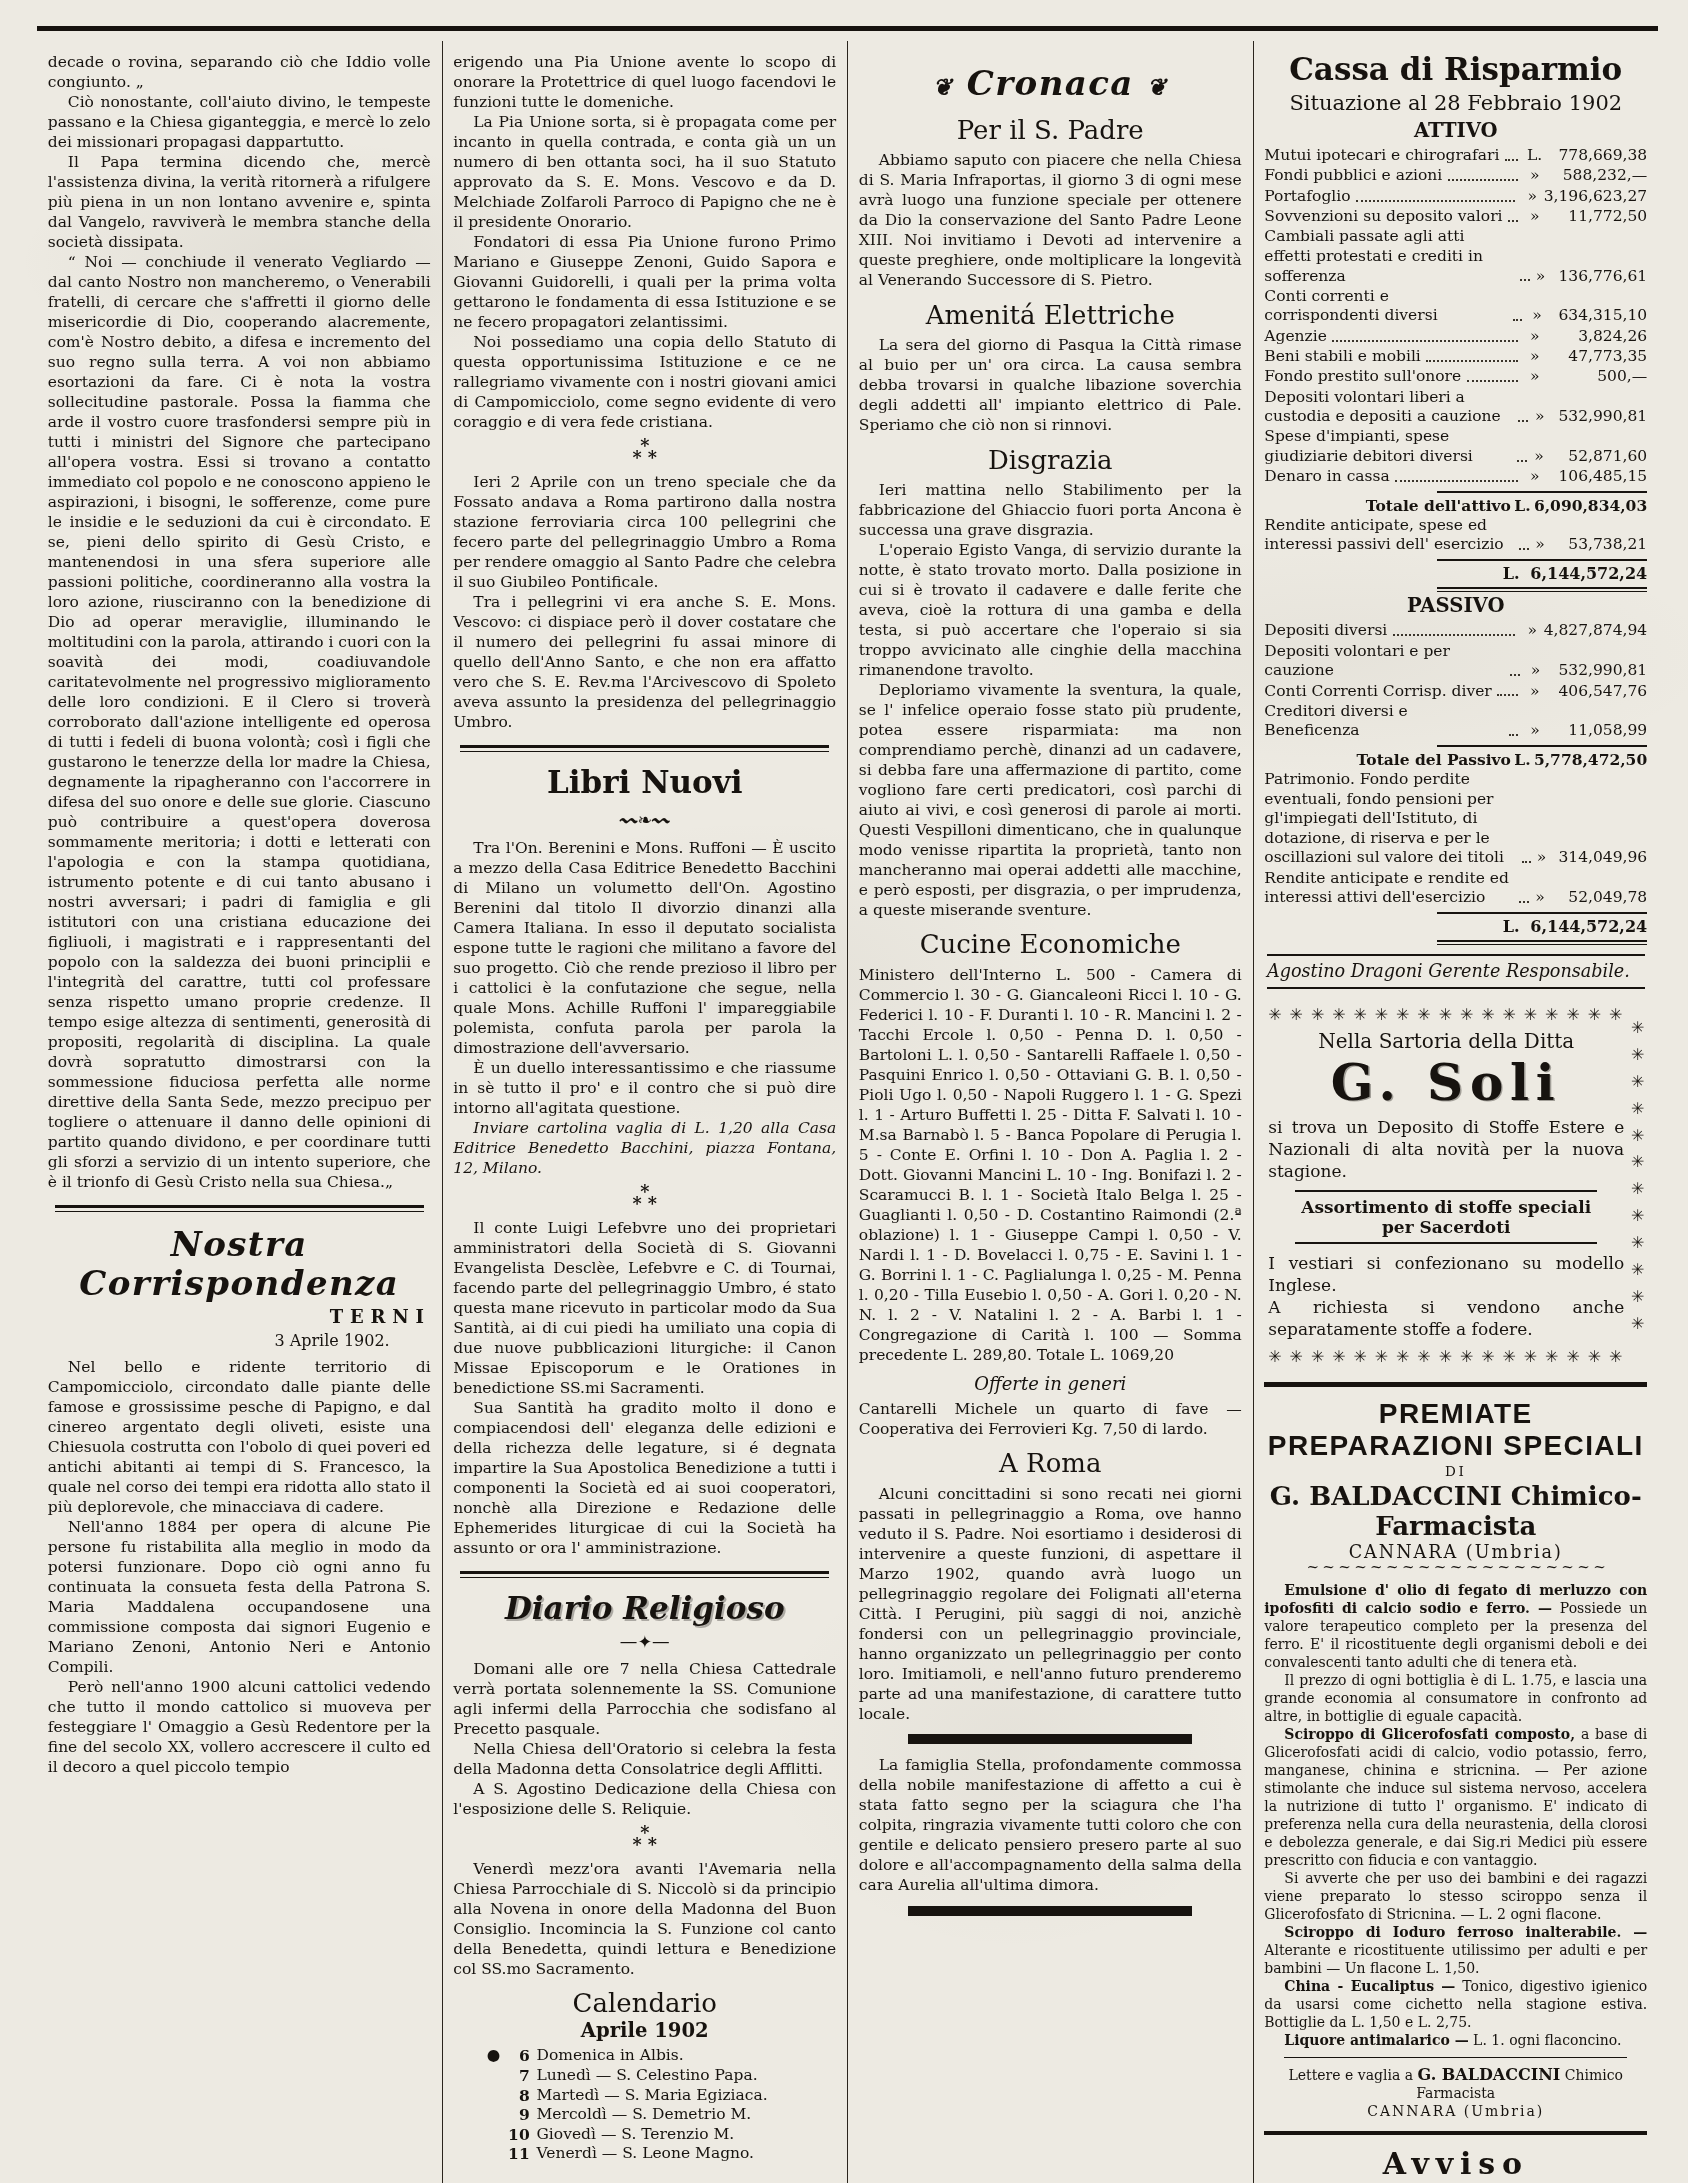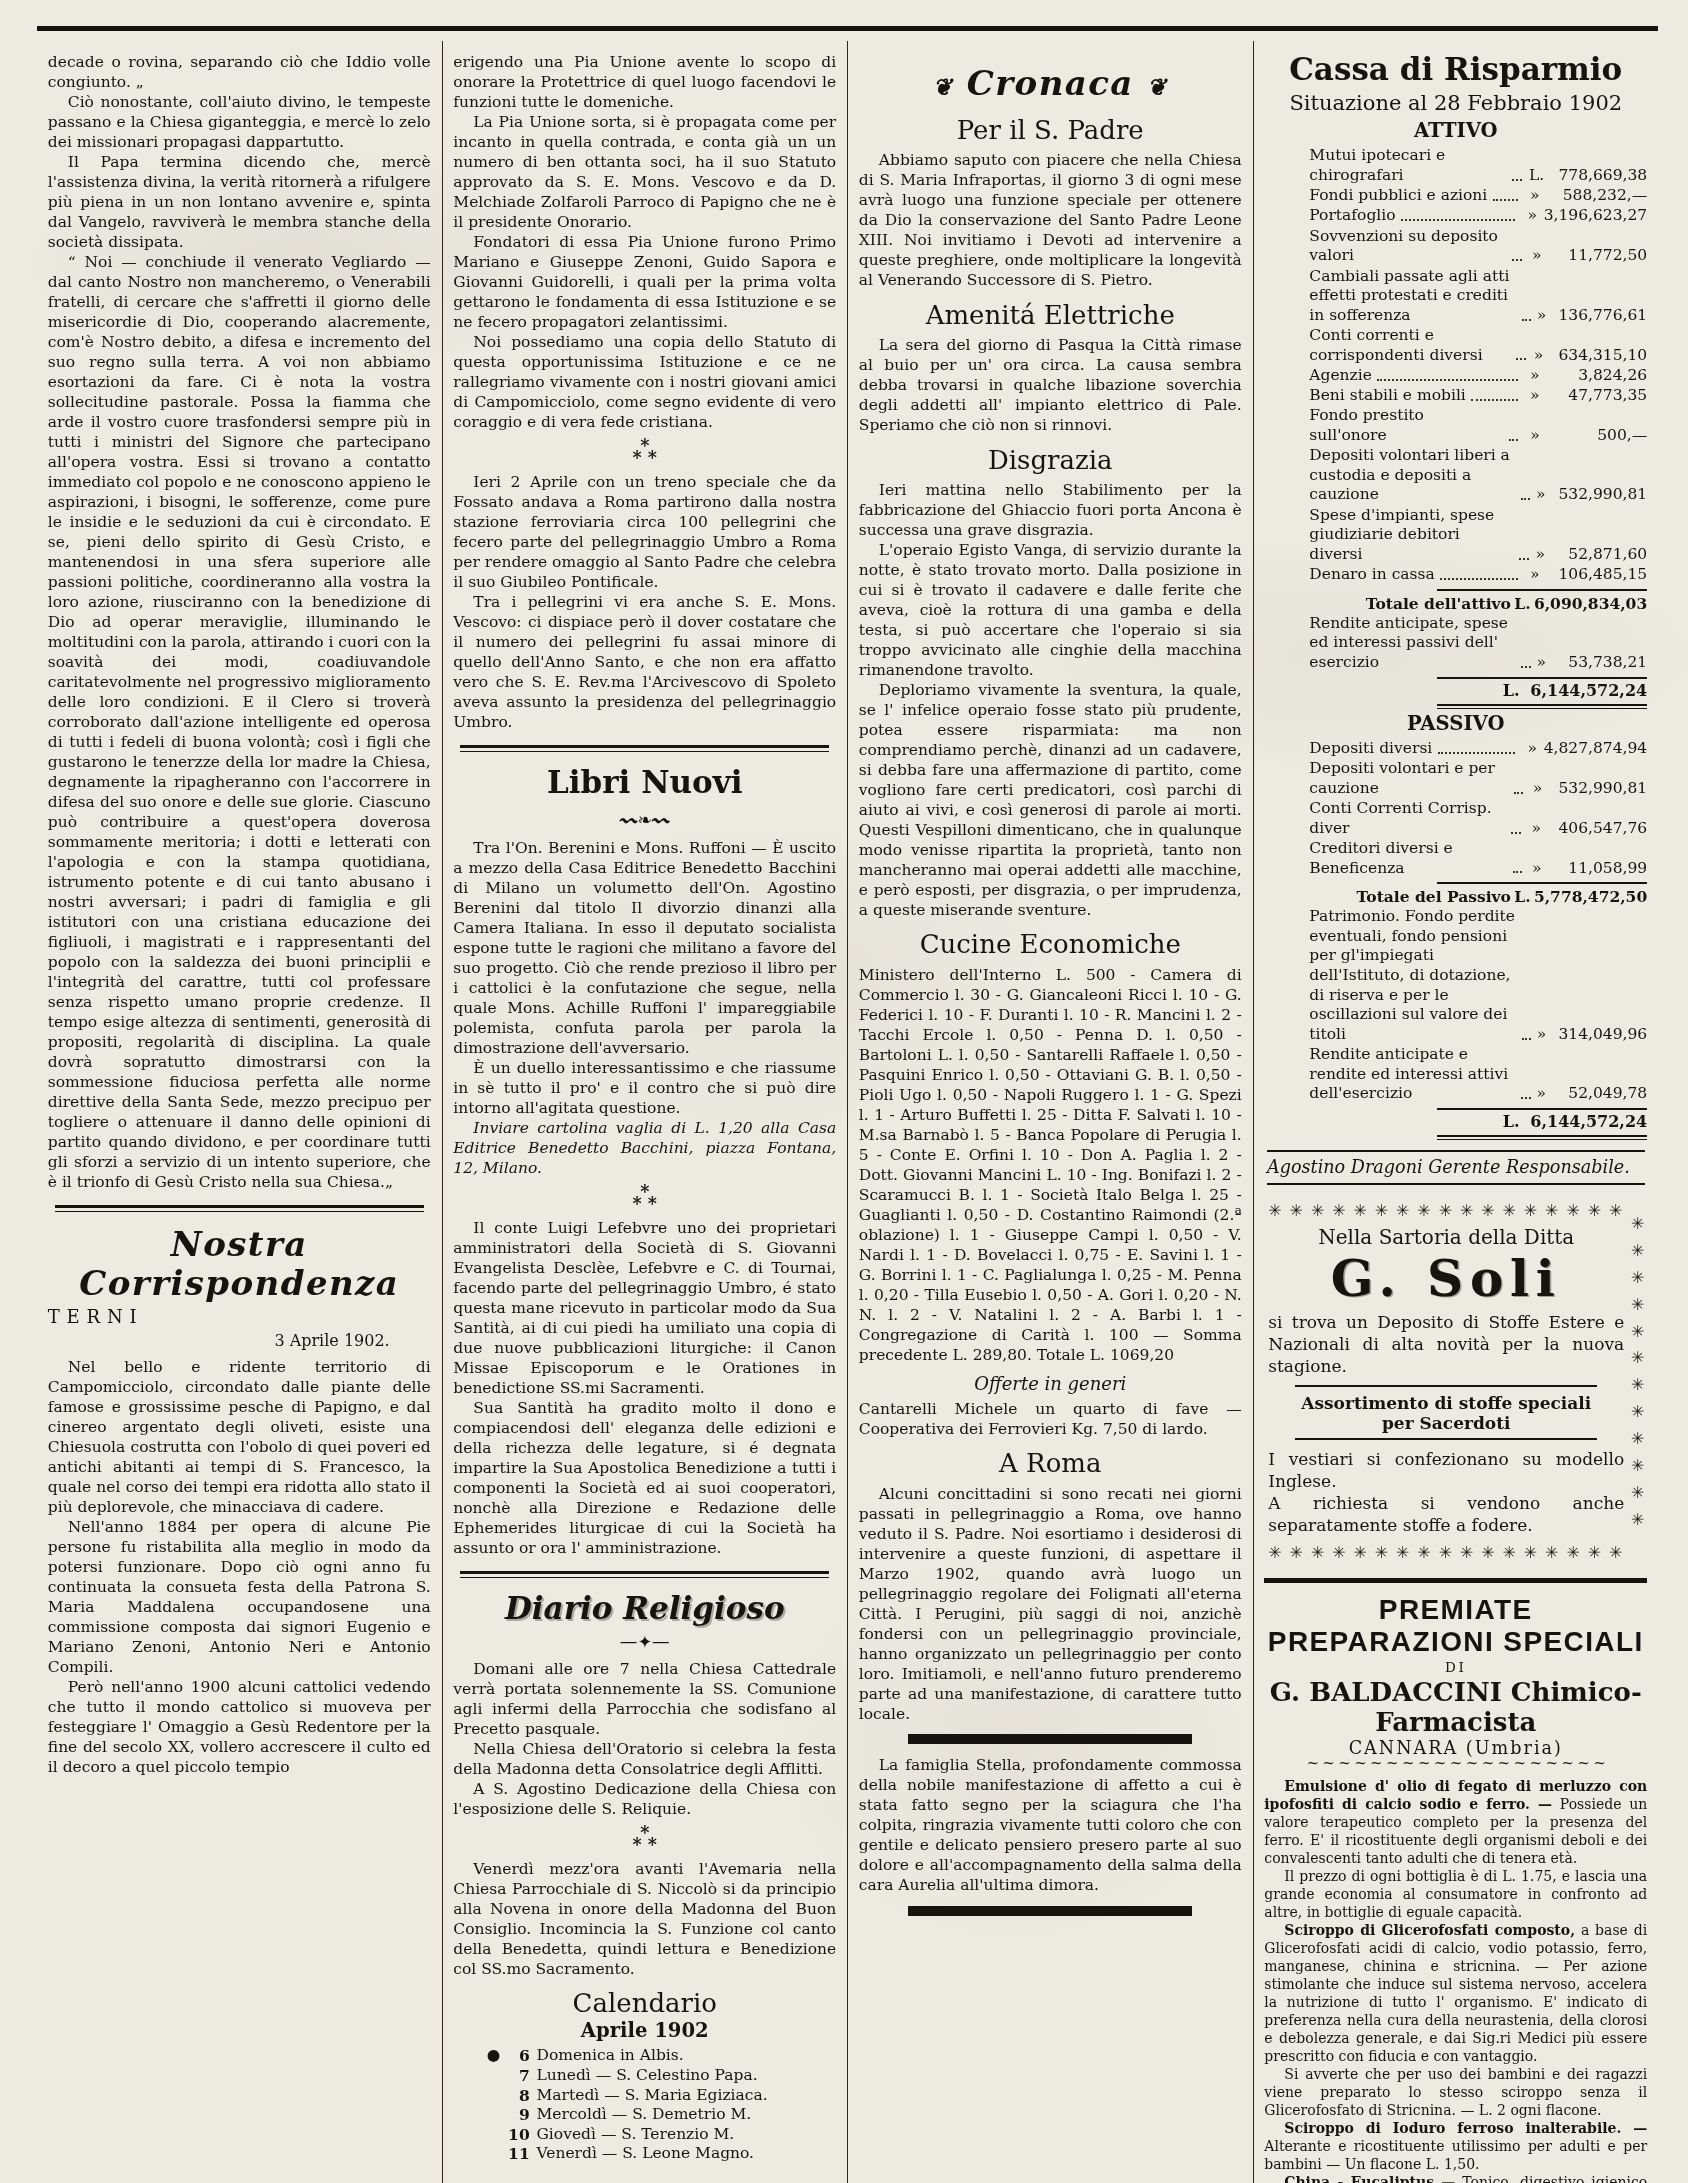--- a/index.html
+++ b/index.html
@@ -17,36 +17,36 @@
   .col + .col{border-left:1.4px solid #2b251d;}
   p.body{font-size:15.5px;line-height:20px;text-align:justify;margin:0;text-indent:20px;}
   p.noind{text-indent:0;}
   .ital{font-style:italic;}
   .ctr{text-align:center;}
   .h-big{font-size:31px;line-height:35px;font-weight:bold;text-align:center;margin:6.8px 0 5.4px;}
   .h-med{font-size:26px;line-height:30px;font-weight:normal;text-align:center;margin:9.5px 0 5.4px;}
   .h-sub{font-size:19.6px;line-height:23px;font-weight:bold;text-align:center;margin:1.4px 0 4px;}
   .ornate{font-size:34px;line-height:39px;font-weight:bold;font-style:italic;text-align:center;
           letter-spacing:1.4px;margin:12px 0 2.7px;}
-  .city{font-size:18px;letter-spacing:6.8px;font-weight:normal;text-align:left;margin:2.7px 0 1.4px;}
+  .city{font-size:18px;letter-spacing:6.8px;font-weight:bold;text-align:right;margin:2.7px 0 1.4px;}
   .dateline{font-size:16px;text-align:right;padding-right:41px;margin:4px 0 6.8px;}
   .dbl{border-top:3.4px solid #17130f;border-bottom:1.4px solid #17130f;height:2.7px;margin:13.5px 6.8px;}
   .thinr{border-top:1.4px solid #17130f;margin:8px 20px;}
   .thickr{height:4.7px;background:#17130f;margin:10.8px 0;}
   .asterism{display:flex;flex-direction:column;align-items:center;font-size:17.6px;line-height:12px;
             font-weight:bold;margin:8px 0;}
   .ornament{text-align:center;font-size:17.6px;margin:0 0 6.8px;}
   .barsep{width:284px;height:10px;background:#17130f;margin:10.8px auto;}
   
   .calrow{display:flex;font-size:15.5px;line-height:19.6px;}
   .calmark{width:47px;text-align:right;padding-right:5.4px;}
   .calnum{width:24px;text-align:right;padding-right:6.8px;font-weight:bold;}
   
   .frow{display:flex;align-items:flex-end;font-size:15.5px;line-height:19.6px;margin:0.7px 0;}
-  .flab{max-width:284px;margin-left:45px;}
+  .flab{max-width:284px;}
   .dots{flex:1;border-bottom:2px dotted #3a342b;margin:0 5.4px 4.7px 5.4px;min-width:9.5px;}
   .fcur{width:23px;text-align:center;}
   .fval{min-width:101px;text-align:right;white-space:nowrap;}
   .subrule{height:0;border-top:2px solid #17130f;width:55%;margin:4px 0 2.7px auto;}
   .subrule.dblline{border-bottom:1.4px solid #17130f;height:2px;}
   .grand{display:flex;justify-content:flex-end;gap:10.8px;font-size:16px;font-weight:bold;margin:2.7px 0;}
   
   .gerente{font-style:italic;font-size:17.6px;padding:5.4px 0;
            border-top:2px solid #17130f;border-bottom:2px solid #17130f;margin:9.5px 2.7px;}
   

